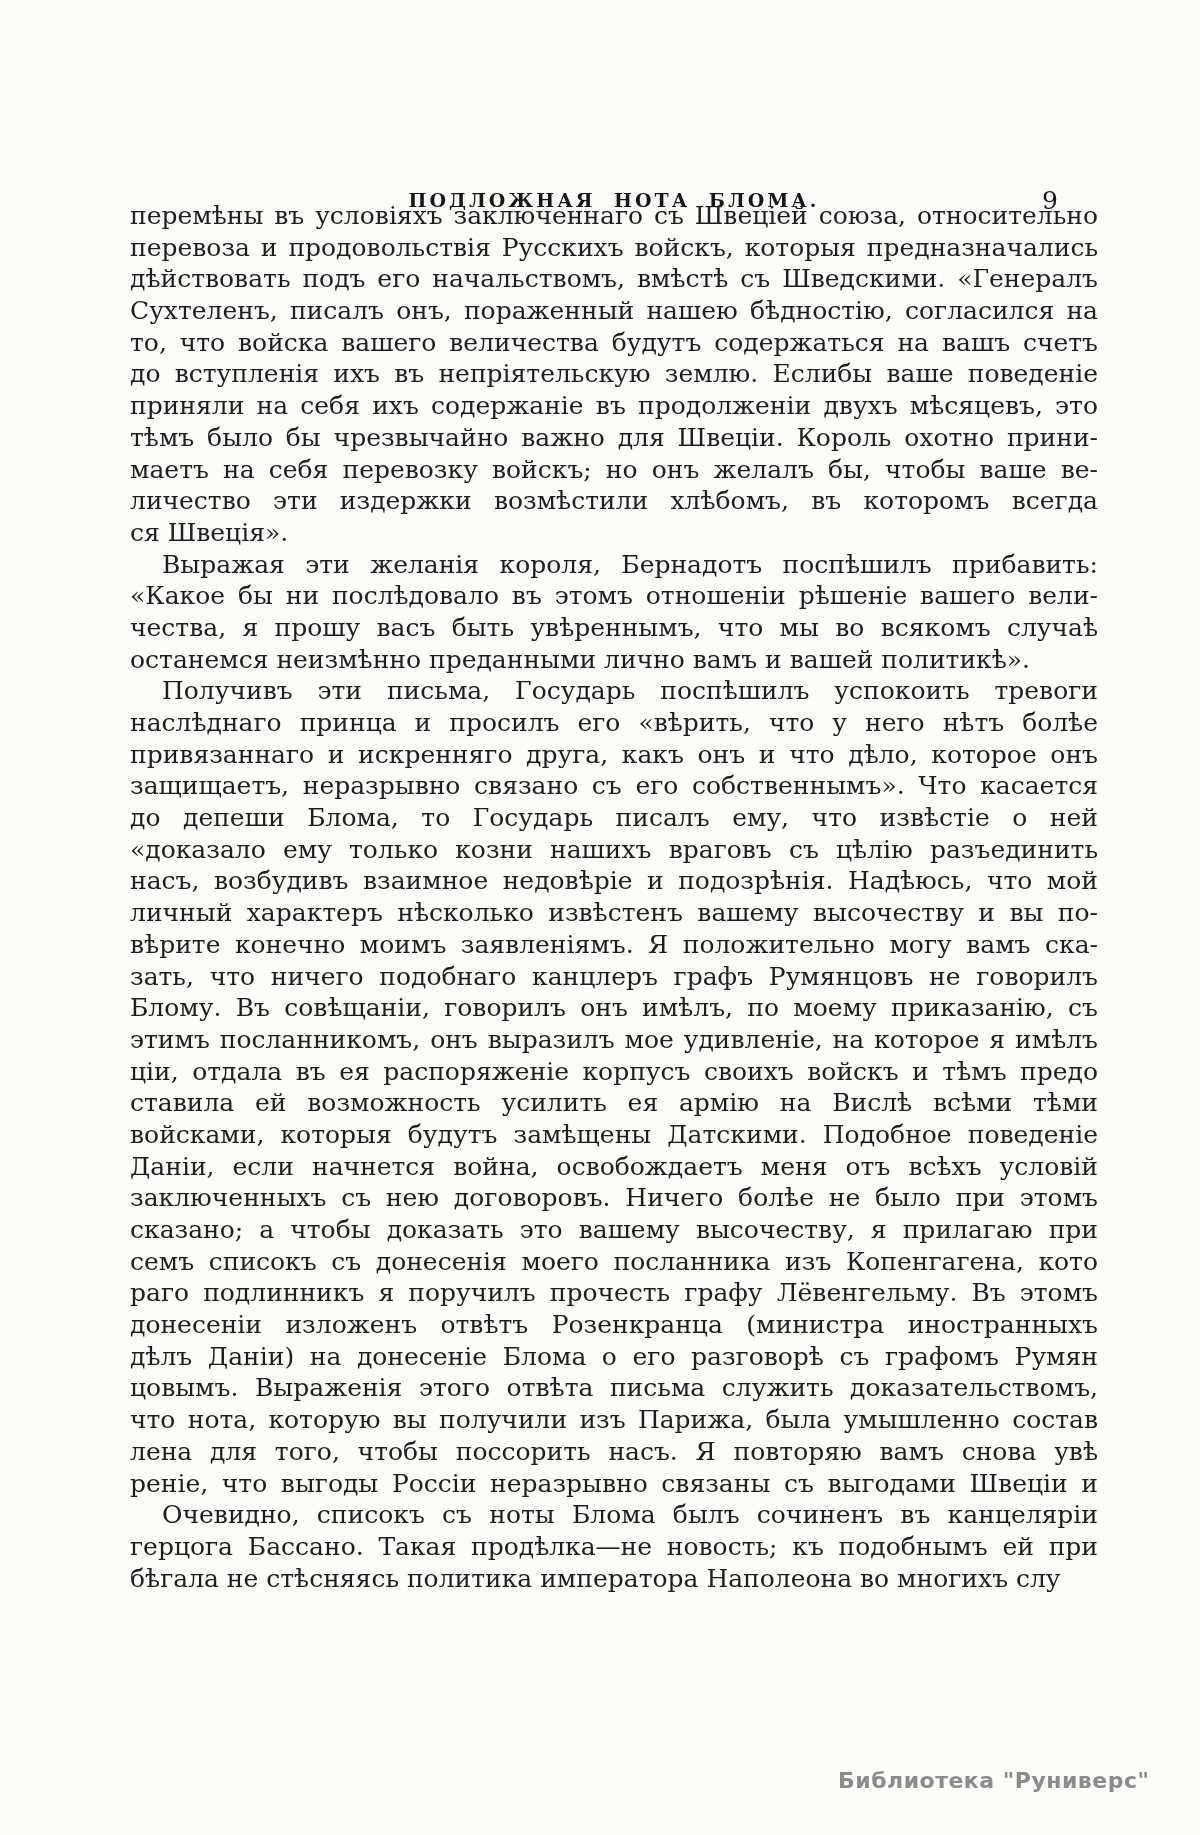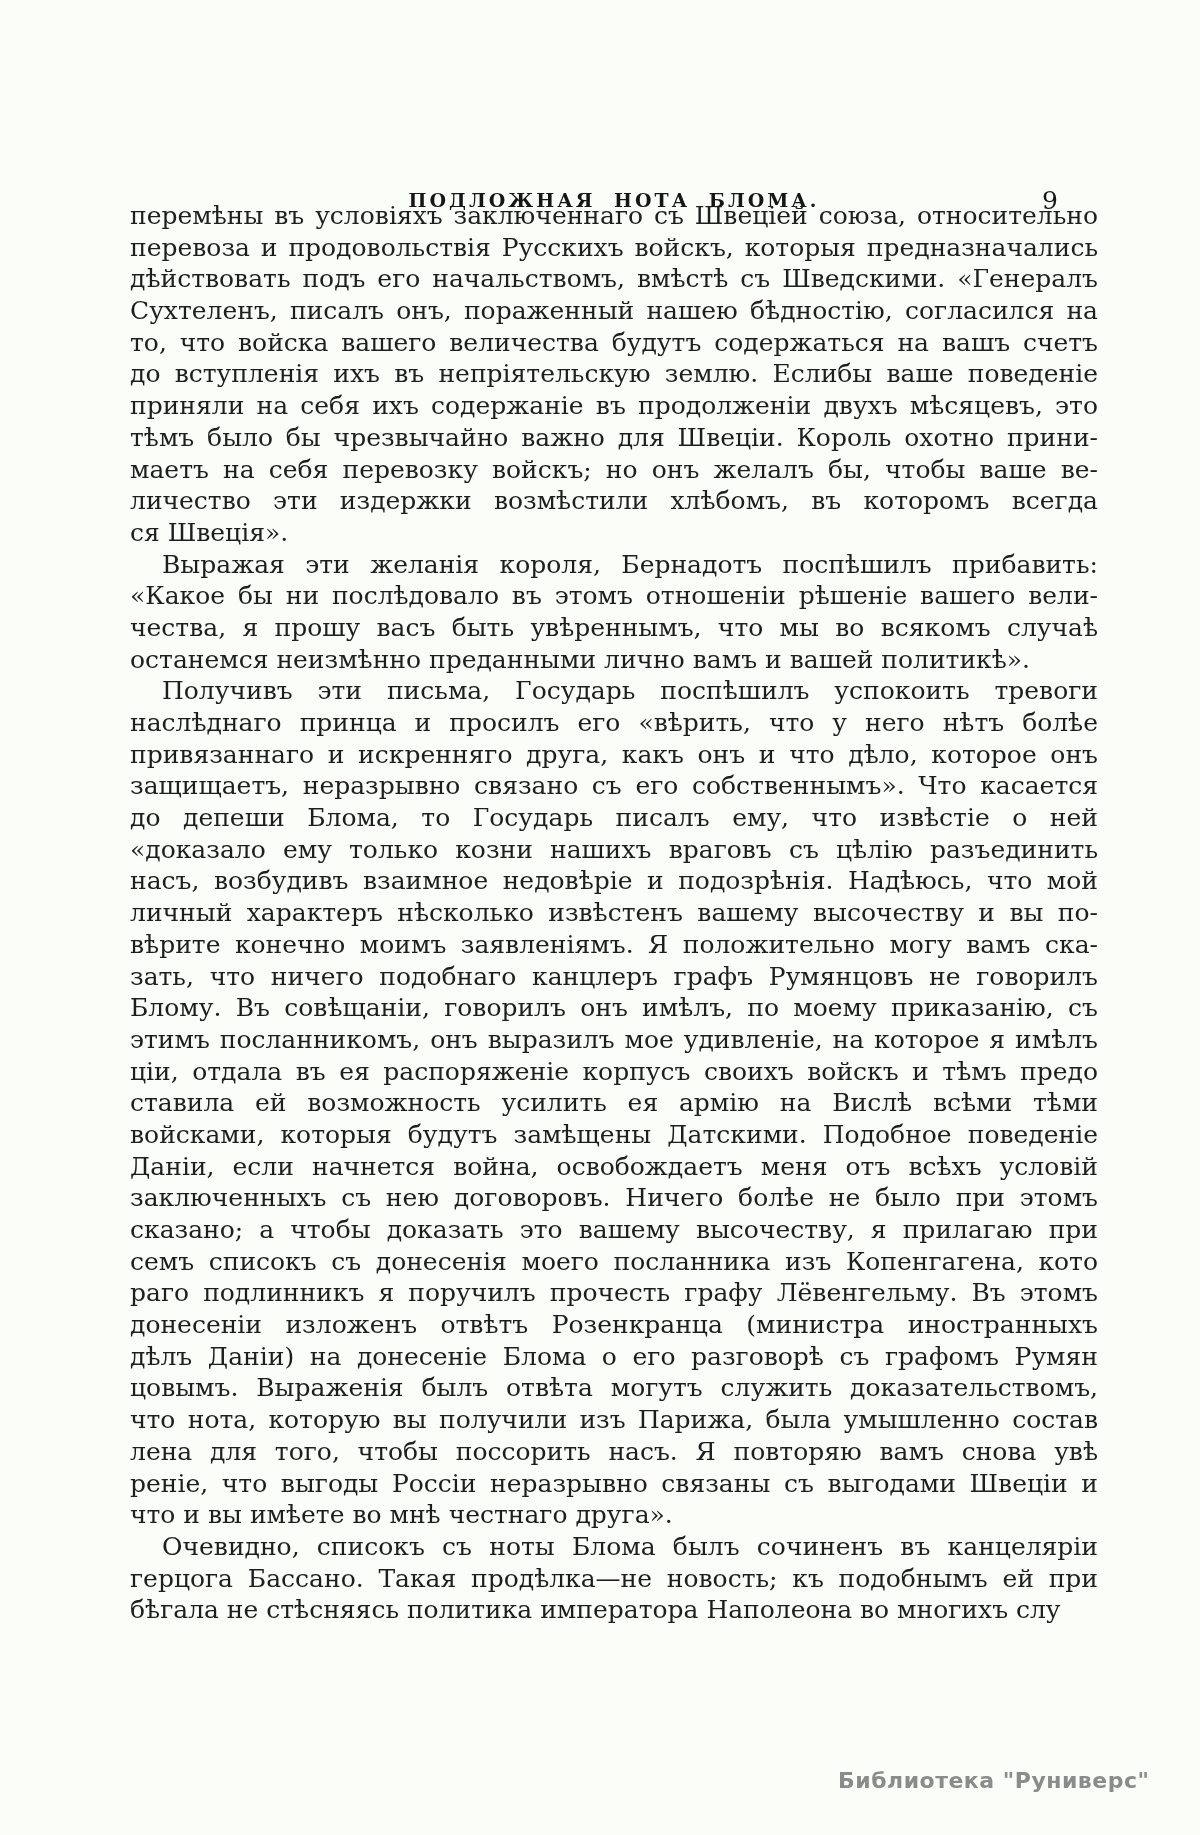--- a/index.html
+++ b/index.html
@@ -116,25 +116,24 @@
     <div class="line">ціи, отдала въ ея распоряженіе корпусъ своихъ войскъ и тѣмъ предо</div>
     <div class="line">ставила ей возможность усилить ея армію на Вислѣ всѣми тѣми</div>
     <div class="line">войсками, которыя будутъ замѣщены Датскими. Подобное поведеніе</div>
     <div class="line">Даніи, если начнется война, освобождаетъ меня отъ всѣхъ условій</div>
     <div class="line">заключенныхъ съ нею договоровъ. Ничего болѣе не было при этомъ</div>
     <div class="line">сказано; а чтобы доказать это вашему высочеству, я прилагаю при</div>
     <div class="line">семъ списокъ съ донесенія моего посланника изъ Копенгагена, кото</div>
     <div class="line">раго подлинникъ я поручилъ прочесть графу Лёвенгельму. Въ этомъ</div>
     <div class="line">донесеніи изложенъ отвѣтъ Розенкранца (министра иностранныхъ</div>
     <div class="line">дѣлъ Даніи) на донесеніе Блома о его разговорѣ съ графомъ Румян</div>
-    <div class="line">цовымъ. Выраженія былъ отвѣта могутъ служить доказательствомъ,</div>
+    <div class="line">цовымъ. Выраженія этого отвѣта письма служить доказательствомъ,</div>
     <div class="line">что нота, которую вы получили изъ Парижа, была умышленно состав</div>
     <div class="line">лена для того, чтобы поссорить насъ. Я повторяю вамъ снова увѣ</div>
     <div class="line">реніе, что выгоды Россіи неразрывно связаны съ выгодами Швеціи и</div>
-    <div class="line end">что и вы имѣете во мнѣ честнаго друга».</div>
     <div class="line indent">Очевидно, списокъ съ ноты Блома былъ сочиненъ въ канцеляріи</div>
     <div class="line">герцога Бассано. Такая продѣлка—не новость; къ подобнымъ ей при</div>
     <div class="line end">бѣгала не стѣсняясь политика императора Наполеона во многихъ слу</div>
   </div>
 
   <div class="watermark">Библиотека "Руниверс"</div>
 
 </div>
 
 </body></html>

